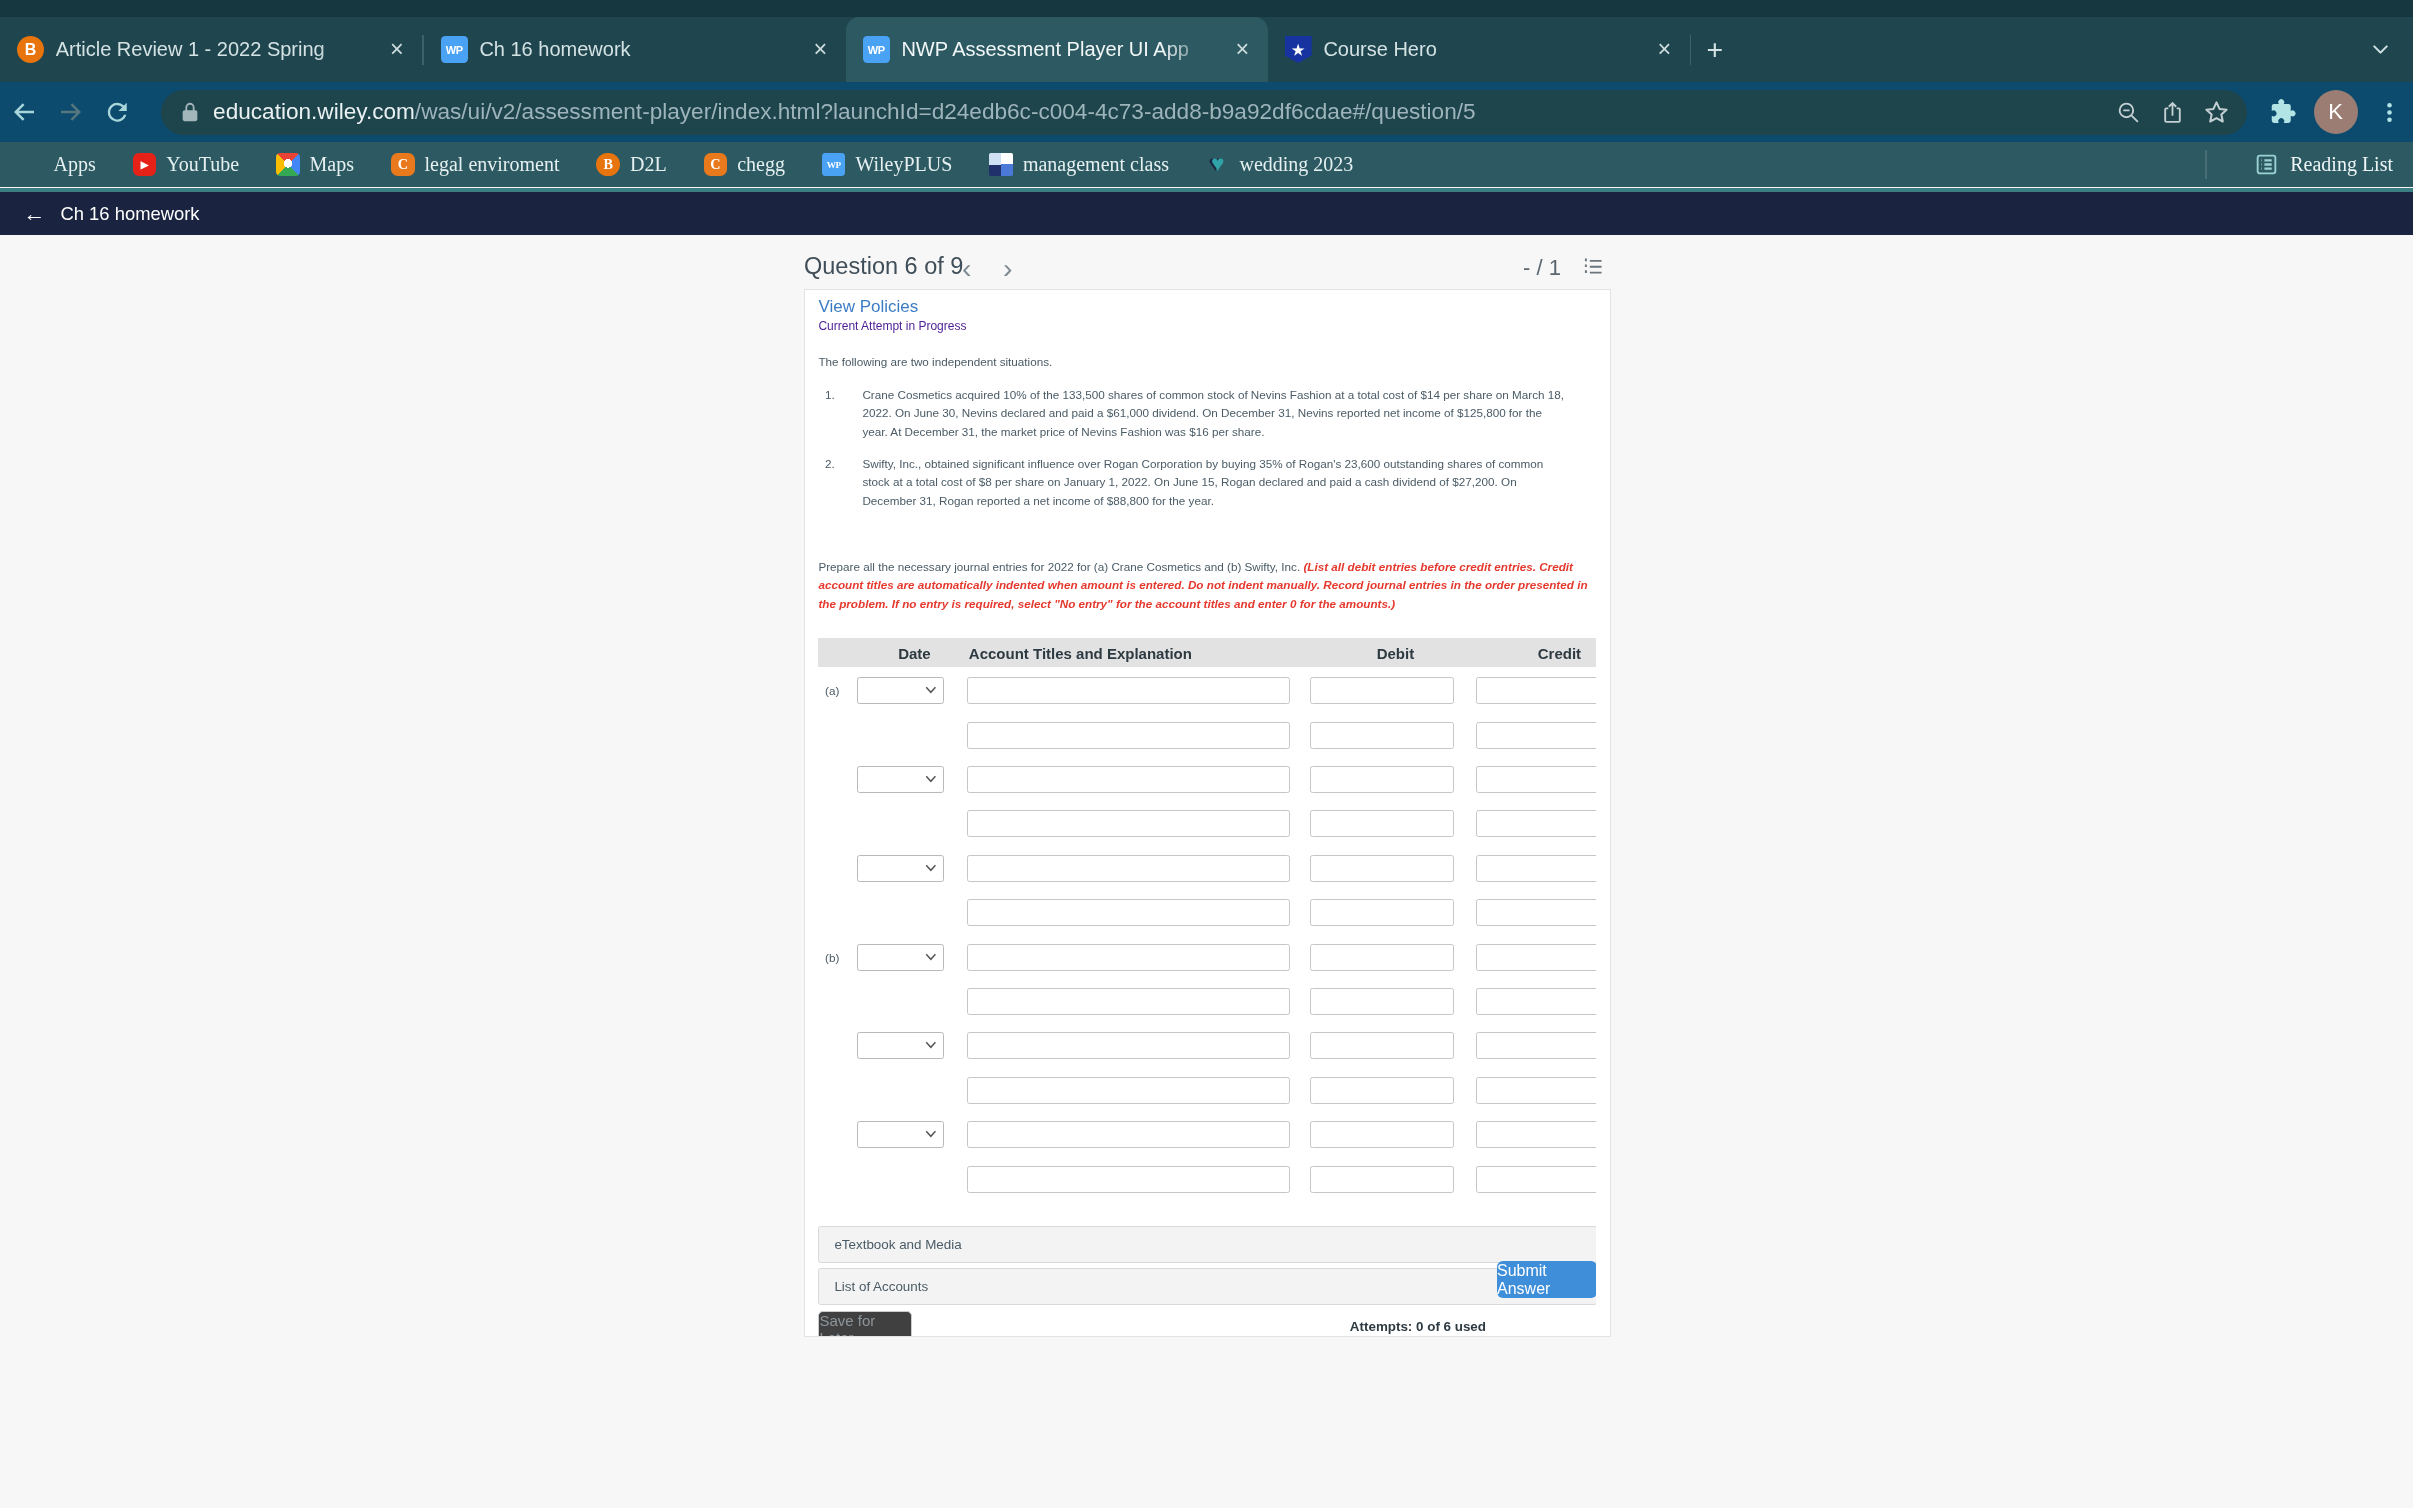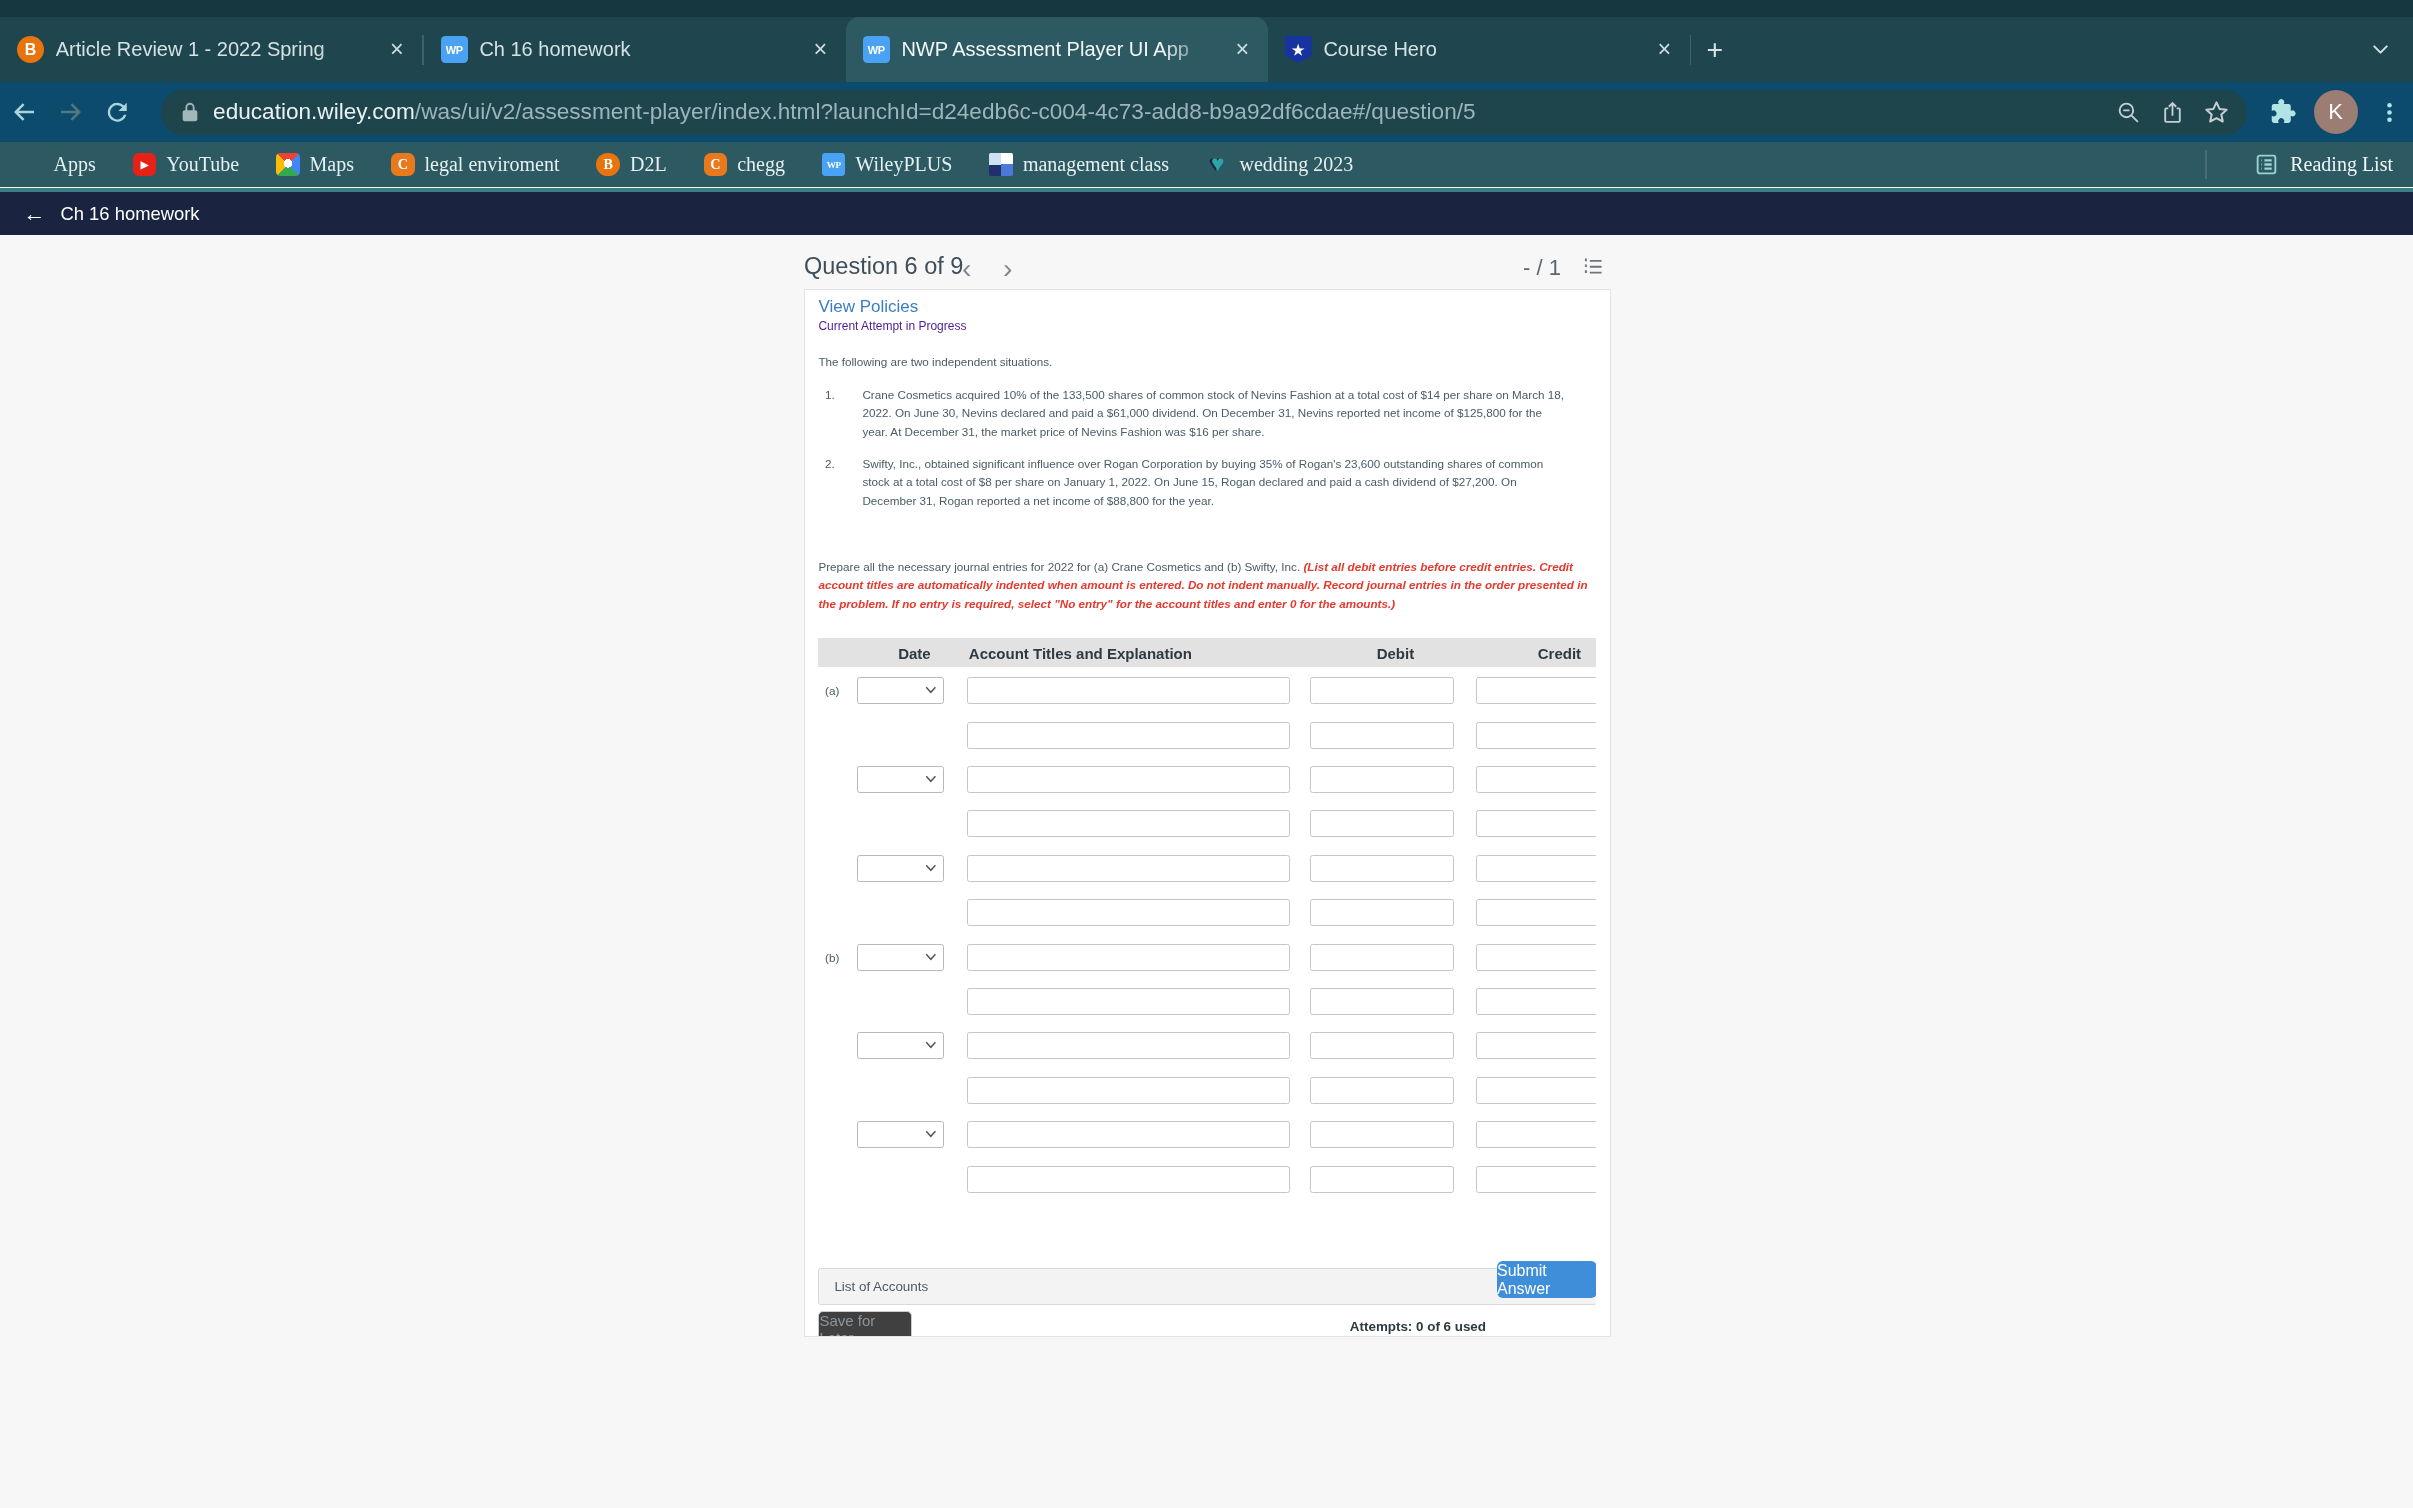--- a/index.html
+++ b/index.html
@@ -292,20 +292,21 @@
 
       <div class="thead">
         <span class="th" style="left:96px">Date</span>
         <span class="th" style="left:262px">Account Titles and Explanation</span>
         <span class="th" style="left:577px">Debit</span>
         <span class="th" style="left:741px">Credit</span>
       </div>
 
       <div class="clipstrip"></div>
 
+      <div class="acc-bar bar-etext">eTextbook and Media</div>
       <div class="acc-bar bar-loa">List of Accounts</div>
       <div class="save-btn">Save for Later</div>
       <div class="attempts">Attempts: 0 of 6 used</div>
       <div class="submit-btn">Submit Answer</div>
     <div class="trow" style="top: 387px; left: 0px; width: 807px;">
           <span class="rowlabel">(a)</span>
           <div class="datesel">
             <svg width="11.7" height="8.4" viewBox="0 0 14 10" fill="none">
               <path d="M1.5 1.5 L7 7.5 L12.5 1.5" stroke="#555" stroke-width="1.8"></path>
             </svg>

